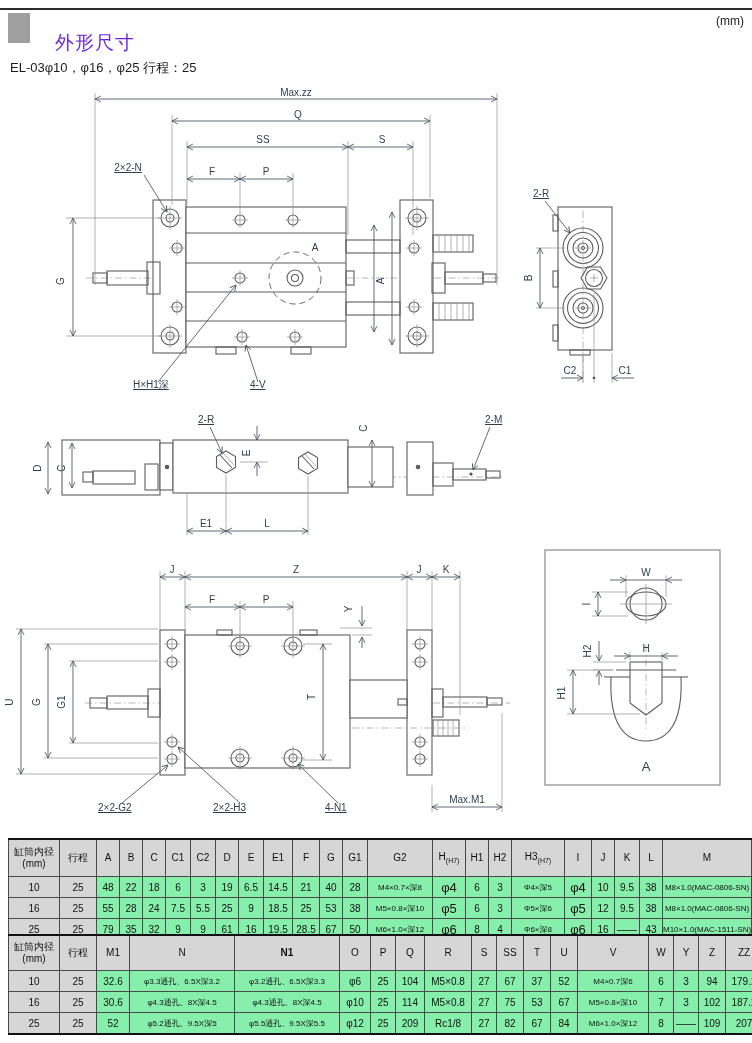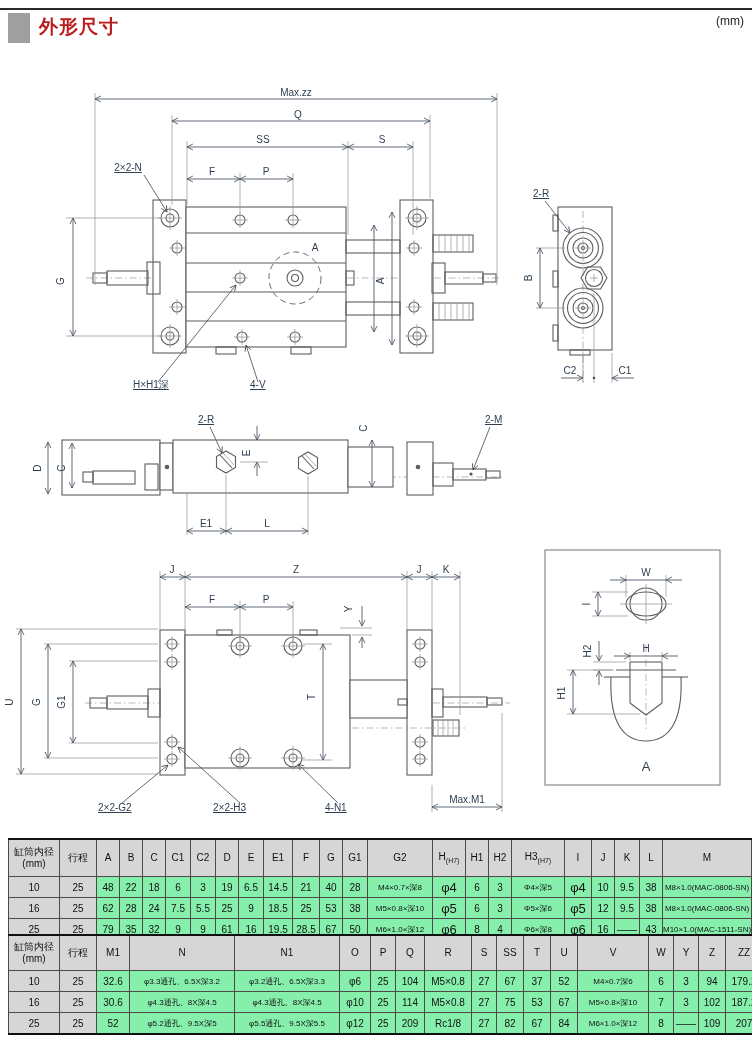--- a/index.html
+++ b/index.html
@@ -1,21 +1,21 @@
 <!DOCTYPE html>
 <html><head>
 <meta charset="utf-8">
 <style>
   html,body{margin:0;padding:0;background:#fff}
   body{width:752px;height:1043px;font-family:"Liberation Sans",sans-serif;color:#1a1a1a;position:relative}
   .page{position:relative;width:752px;height:1043px;background:#fff;overflow:hidden}
   .top-rule{position:absolute;top:8px;left:0;width:752px;border-top:2px solid #2a2a2a}
   .hdr{position:absolute;top:12px;left:8px;width:736px;height:32px}
   .bullet{position:absolute;left:0;top:1px;width:22px;height:30px;background:#9f9f9f}
-  .title{position:absolute;left:31px;top:2px;margin:0;font-size:19px;font-weight:bold;letter-spacing:1px;color:#b91c1c}
+  .title{position:absolute;left:31px;top:2px;margin:16px;font-size:19px;font-weight:normal;letter-spacing:1px;color:#6d28d9}
   .unit{position:absolute;right:0;top:2px;font-size:12px;color:#222}
   .model{position:absolute;top:59px;left:10px;font-size:13px;color:#1c1c1c}
   svg.draw{position:absolute;top:85px;left:0}
   
   .o{stroke:#5d5d5d;fill:none;stroke-width:1.1}
   .oF{stroke:#5d5d5d;fill:#fff;stroke-width:1.1}
   .d{stroke:#46525e;fill:none;stroke-width:.85}
   .x{stroke:#8f8f8f;fill:none;stroke-width:.7}
   .c{stroke:#9a9a9a;fill:none;stroke-width:.7;stroke-dasharray:7 3 1.5 3}
   .dl{fill:#2c3e50;font-family:"Liberation Sans",sans-serif;font-size:10px}
@@ -39,20 +39,21 @@
 </head>
 <body>
 
 <div class="page">
   <div class="top-rule"></div>
   <div class="hdr">
     <div class="bullet"></div>
     <h1 class="title">外形尺寸</h1>
     <span class="unit">(mm)</span>
   </div>
+  <div class="model">EL-03φ10，φ16，φ25 行程：25</div>
 
   <svg class="draw" width="752" height="750" viewBox="0 0 752 750">
     <defs>
       <marker id="ar" viewBox="0 0 10 10" refX="8.5" refY="5" markerWidth="10" markerHeight="10" orient="auto-start-reverse">
         <path d="M1.5,1.5 L8.5,5 L1.5,8.5" fill="none" stroke="#46525e" stroke-width="1"></path>
       </marker>
       <g id="holeM">
         <circle r="9" class="o"></circle>
           <circle r="4" class="o"></circle>
         <line x1="-12" x2="12" class="x"></line>
@@ -422,21 +423,21 @@
           <td>Φ4×深5</td>
           <td>φ4</td>
           <td>10</td>
           <td>9.5</td>
           <td>38</td>
           <td>M8×1.0(MAC-0806-SN)</td>
         </tr>
         <tr>
           <td class="shade">16</td>
           <td class="shade">25</td>
-          <td>62</td>
+          <td>55</td>
           <td>28</td>
           <td>24</td>
           <td>7.5</td>
           <td>5.5</td>
           <td>25</td>
           <td>9</td>
           <td>18.5</td>
           <td>25</td>
           <td>53</td>
           <td>38</td>
@@ -479,21 +480,21 @@
       </tbody>
     </table>
   <table class="dim-table t2">
       <thead>
         <tr>
           <th style="width: 50px;">缸筒内径
 (mm)</th>
           <th style="width: 36px;">行程</th>
           <th style="width: 32px;">M1</th>
           <th style="width: 104px;">N</th>
-          <th style="width: 104px;">N1</th>
+          <th style="width: 104px; font-weight: bold;">N1</th>
           <th style="width: 30px;">O</th>
           <th style="width: 24px;">P</th>
           <th style="width: 28px;">Q</th>
           <th style="width: 46px;">R</th>
           <th style="width: 24px;">S</th>
           <th style="width: 26px;">SS</th>
           <th style="width: 26px;">T</th>
           <th style="width: 26px;">U</th>
           <th style="width: 70px;">V</th>
           <th style="width: 24px;">W</th>

